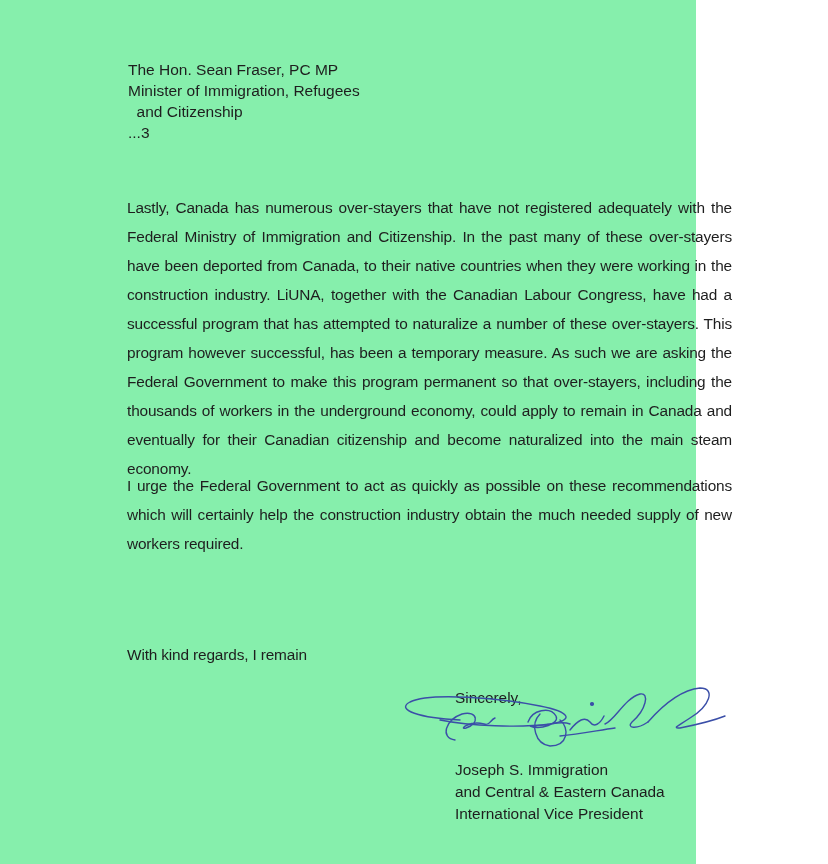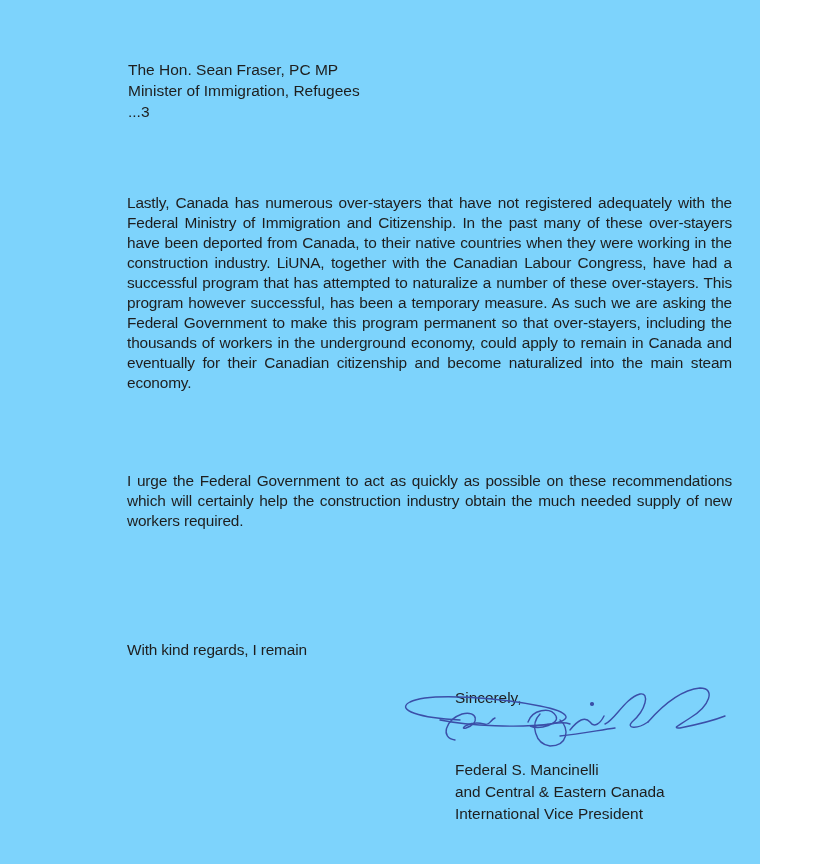--- a/index.html
+++ b/index.html
@@ -1,26 +1,26 @@
 <!DOCTYPE html>
 <html><head>
 <meta charset="utf-8">
 <style>
   html, body { margin: 0; padding: 0; background: #ffffff; }
   body {
     width: 828px; height: 864px; position: relative; overflow: hidden;
     font-family: "Liberation Sans", "DejaVu Sans", sans-serif;
     color: #1e1e1e;
   }
-  .page { position: absolute; left: 0; top: 0; width: 760px; height: 864px; background: #7dd3fc; }
+  .page { position: absolute; left: 0; top: 0; width: 696px; height: 864px; background: #86efac; }
   .addr { position: absolute; left: 128px; top: 59px; font-size: 15.5px; line-height: 21px; }
   .addr div { white-space: pre; }
   .para {
     position: absolute; left: 127px; width: 605px;
-    font-size: 15.4px; line-height: 20px;
+    font-size: 15.4px; line-height: 29px;
     text-align: justify; text-align-last: left;
     letter-spacing: -0.15px;
   }
   #p1 { top: 193px; }
   #p2 { top: 471px; }
   #p3 { top: 550px; }
   #p4 { top: 640px; }
   .closing { position: absolute; left: 455px; font-size: 15.4px; line-height: 22px; }
   .sincerely { top: 687px; }
   .sigblock { top: 759px; }
@@ -28,20 +28,21 @@
   .signature { position: absolute; left: 400px; top: 680px; width: 330px; height: 80px; pointer-events: none; }
 </style>
 </head>
 <body>
 
 <div class="page">
 
   <div class="addr">
     <div>The Hon. Sean Fraser, PC MP</div>
     <div>Minister of Immigration, Refugees</div>
+    <div>  and Citizenship</div>
     <div>...3</div>
   </div>
 
   <div class="para" id="p1">Lastly, Canada has numerous over-stayers that have not registered adequately with the Federal Ministry of Immigration and Citizenship.  In the past many of these over-stayers have been deported from Canada, to their native countries when they were working in the construction industry.  LiUNA, together with the Canadian Labour Congress, have had a successful program that has attempted to naturalize a number of these over-stayers.  This program however successful, has been a temporary measure.  As such we are asking the Federal Government to make this program permanent so that over-stayers, including the thousands of workers in the underground economy, could apply to remain in Canada and eventually for their Canadian citizenship and become naturalized into the main steam economy.</div>
   <div class="para" id="p2">I urge the Federal Government to act as quickly as possible on these recommendations which will certainly help the construction industry obtain the much needed supply of new workers required.</div>
   <div class="para" id="p4">With kind regards, I remain</div>
 
   <div class="closing sincerely">Sincerely,</div>
 
   <svg class="signature" viewBox="0 0 330 80">
@@ -52,18 +53,18 @@
       <path d="M140,34 C130,44 135,64 150,66 C168,66 170,48 160,40"></path>
       <path d="M170,50 C178,40 185,36 190,42 C194,48 200,44 204,36"></path>
       <circle cx="192" cy="24" r="1.4" fill="#3b4fa8"></circle>
       <path d="M205,44 C215,40 225,18 240,14 C250,12 246,30 232,42 C226,48 236,50 248,42"></path>
       <path d="M248,42 C262,26 280,10 300,8 C316,8 310,26 290,38 C278,46 272,48 280,48 C300,44 315,40 325,36"></path>
       <path d="M160,56 C180,54 200,50 215,48"></path>
     </g>
   </svg>
 
   <div class="closing sigblock">
-    <div>Federal S. Mancinelli</div>
+    <div>Joseph S. Immigration</div>
     <div>and Central &amp; Eastern Canada</div>
     <div>International Vice President</div>
   </div>
 
 </div>
 
 </body></html>

